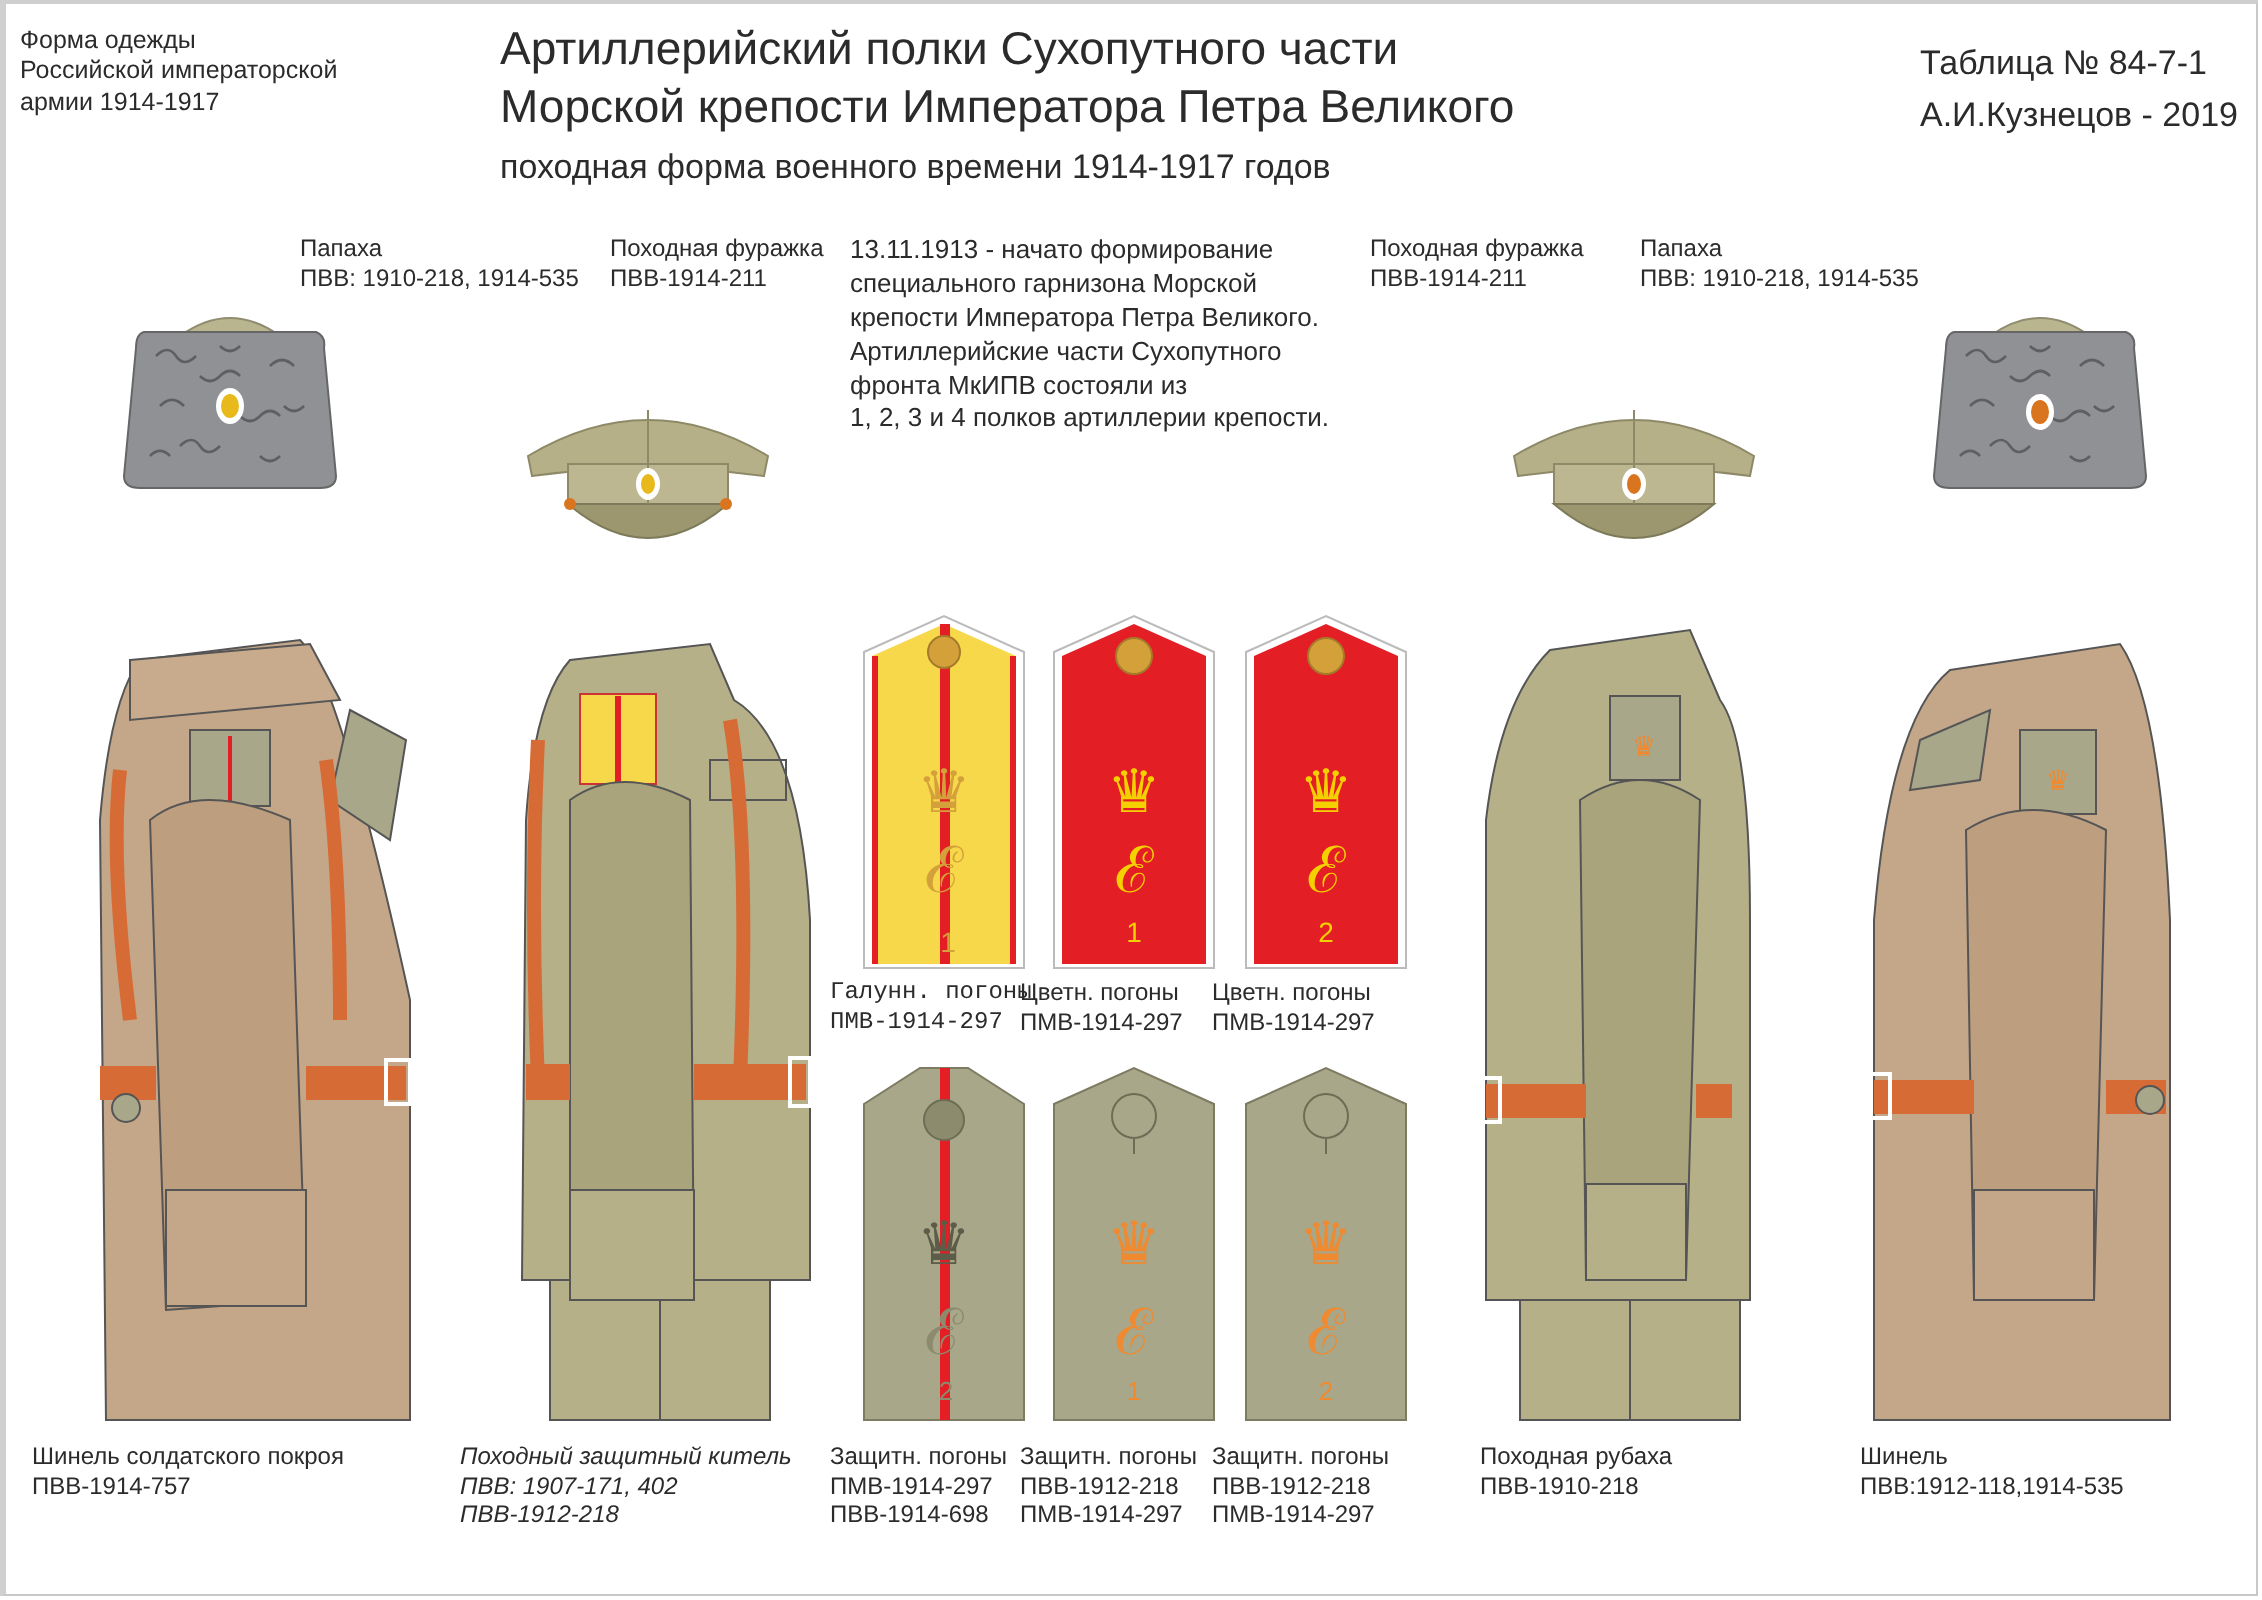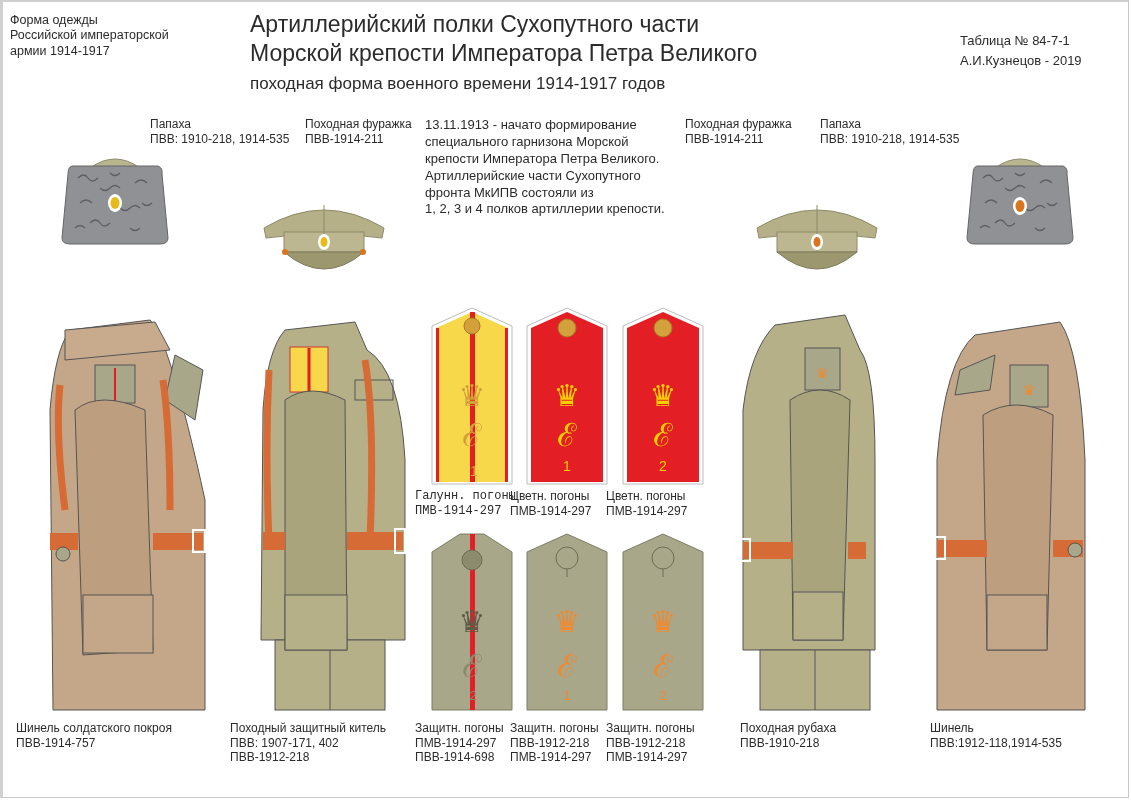--- a/index.html
+++ b/index.html
@@ -1,21 +1,21 @@
 <!DOCTYPE html>
 <html><head>
 <meta charset="utf-8">
 <style>
   html,body{margin:0;padding:0;background:#fff;}
   body{width:1131px;height:800px;position:relative;overflow:hidden;font-family:"Liberation Sans",sans-serif;color:#2b2b2b;}
   .frame{position:absolute;left:0;top:0;width:1129px;height:798px;border:1px solid #c8c8c8;border-left:3px solid #d0d0d0;border-top:2px solid #cfcfcf;box-sizing:border-box;}
   .t{position:absolute;text-align:left;white-space:pre-line;line-height:1.22;}
   .cap{font-size:12px;}
   .hdr-left{left:10px;top:13px;width:200px;font-size:12.5px;}
-  .hdr-right{left:960px;top:31px;width:165px;font-size:13px;line-height:1.55;}
+  .hdr-right{left:960px;top:19px;width:165px;font-size:17px;line-height:1.55;}
   .title{left:250px;top:10px;width:630px;font-size:23px;line-height:1.25;}
   .subtitle{left:250px;top:74px;width:630px;font-size:17px;}
   .note{left:425px;top:117px;width:300px;font-size:13px;line-height:1.3;}
   svg{position:absolute;overflow:visible;}
 </style>
 </head>
 <body>
 
 <div class="frame"></div>
 
@@ -200,19 +200,19 @@
 ПВВ-1914-698</div>
 <div class="t cap" style="left:510px;top:721px;width:115px;">Защитн. погоны
 ПВВ-1912-218
 ПМВ-1914-297</div>
 <div class="t cap" style="left:606px;top:721px;width:115px;">Защитн. погоны
 ПВВ-1912-218
 ПМВ-1914-297</div>
 
 <div class="t cap" style="left:16px;top:721px;width:190px;">Шинель солдатского покроя
 ПВВ-1914-757</div>
-<div class="t cap" style="left:230px;top:721px;width:170px;">Походный защитный китель
+<div class="t cap" style="left:230px;top:721px;width:170px;font-style:italic;">Походный защитный китель
 ПВВ: 1907-171, 402
 ПВВ-1912-218</div>
 <div class="t cap" style="left:740px;top:721px;width:130px;">Походная рубаха
 ПВВ-1910-218</div>
 <div class="t cap" style="left:930px;top:721px;width:150px;">Шинель
 ПВВ:1912-118,1914-535</div>
 
 </body></html>

